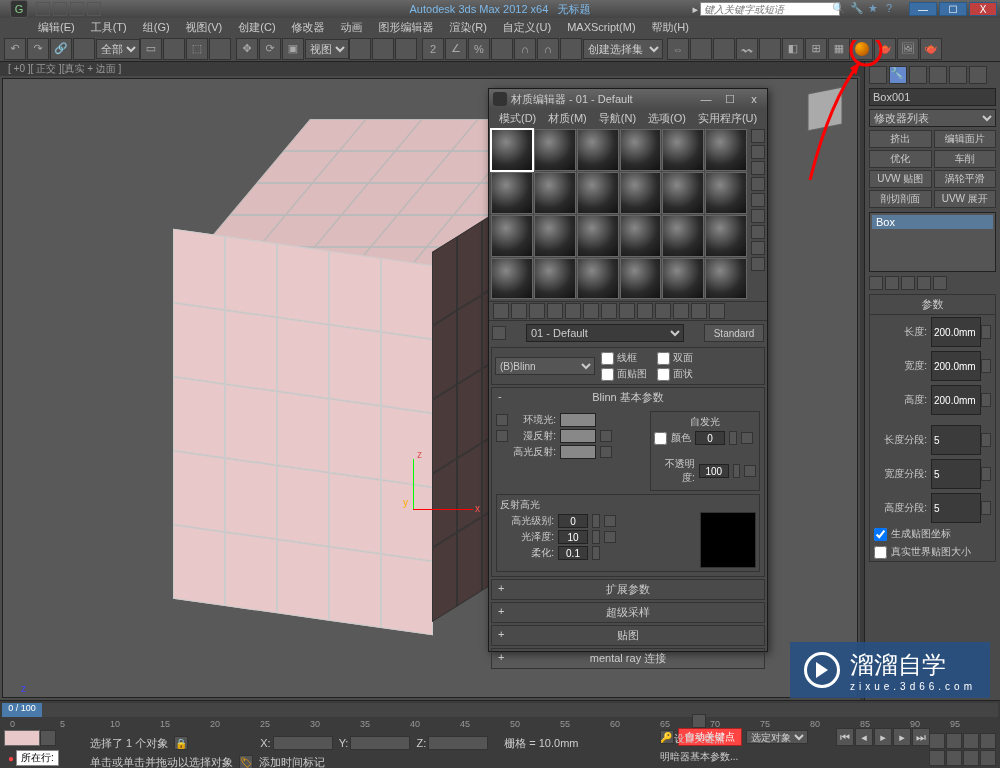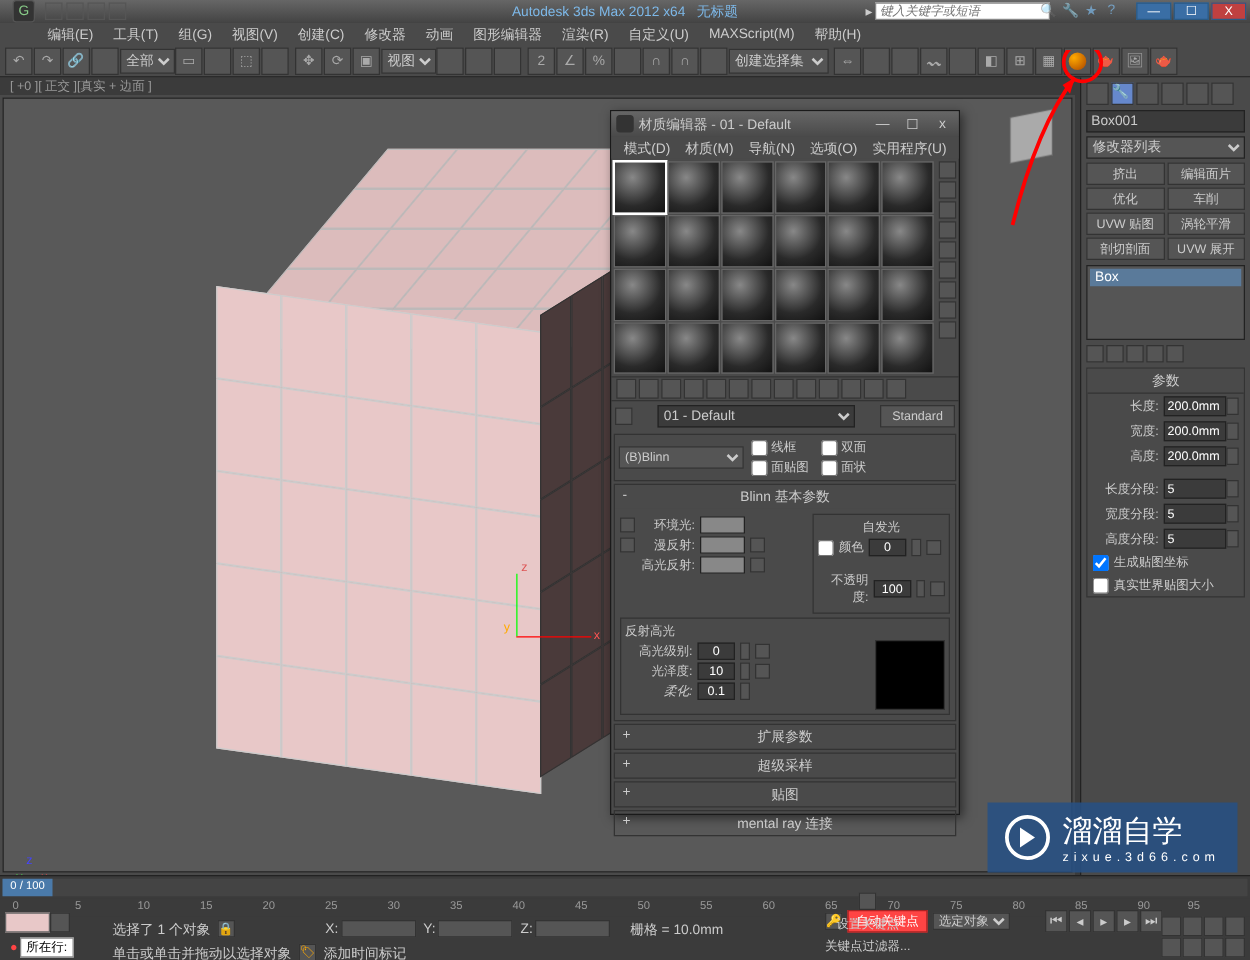--- a/index.html
+++ b/index.html
@@ -70,21 +70,21 @@
 .rp-btnrow { display: flex; gap: 2px; margin-bottom: 2px; }
 .rp-btn { flex: 1; height: 18px; background: #555; border: 1px solid #333; color: #ccc; font-size: 10px; display: flex; align-items: center; justify-content: center; }
 .rp-stack { height: 60px; background: #555; border: 1px solid #222; margin: 4px 0; padding: 2px; }
 .rp-stack .item { background: #5a7a9a; color: #fff; padding: 1px 4px; font-size: 11px; }
 .rp-iconrow { display:flex; gap:2px; margin:3px 0;}
 .rp-iconrow .ic { width:14px; height:14px; background:#555; border:1px solid #333;}
 .rp-section { border: 1px solid #333; margin-top: 4px; }
 .rp-section-h { background: #4a4a4a; text-align: center; padding: 2px; font-size: 11px; border-bottom:1px solid #333;}
 .rp-param { display: flex; align-items: center; padding: 2px 4px; font-size: 10px; }
 .rp-param label { flex: 1; text-align: right; padding-right: 4px; }
-.rp-param input { width: 50px; height: 16px; background: #3b3b3b; color: #fff; border: 1px solid #222; font-size: 10px; text-align: left; padding-left:2px;}
+.rp-param input { width: 50px; height: 30px; background: #3b3b3b; color: #fff; border: 1px solid #222; font-size: 10px; text-align: left; padding-left:2px;}
 .rp-param .spinner { width: 10px; height: 14px; background: #555; border: 1px solid #333; }
 .rp-check { display:flex; align-items:center; padding:2px 4px; font-size:10px;}
 .rp-check input { margin-right:4px; }
 
 
 .mateditor { position: absolute; left: 488px; top: 88px; width: 280px; height: 564px; background: #4a4a4a; border: 1px solid #1a1a1a; box-shadow: 2px 2px 8px rgba(0,0,0,.5); }
 .me-title { height: 20px; background: linear-gradient(#666,#4a4a4a); display: flex; align-items: center; padding: 0 4px; color: #ccc; font-size: 11px; }
 .me-title .ic { width:14px;height:14px;background:#333;border-radius:3px;margin-right:4px;}
 .me-title .wc { margin-left:auto; display:flex; gap:6px;}
 .me-title .wc span { width:18px; height:14px; display:flex;align-items:center;justify-content:center;color:#ccc;cursor:default;}
@@ -587,21 +587,21 @@
                 <span class="sp"></span>
                 <span class="sq"></span>
               </div>
             <div class="me-row">
                 <label style="width:54px;">光泽度:</label>
                 <input type="text" value="10" style="">
                 <span class="sp"></span>
                 <span class="sq"></span>
               </div>
             <div class="me-row">
-                <label style="width:54px;font-style:italic;">柔化:</label>
+                <label style="width:54px;">柔化:</label>
                 <input type="text" value="0.1" style="">
                 <span class="sp"></span>
               </div>
           </div>
           <div class="me-preview"></div>
         </div>
       </div>
     </div>
   </div>
   <div class="me-collapsed">扩展参数</div>
@@ -666,21 +666,21 @@
     <span>添加时间标记</span>
   </div>
   <div class="autokeysection">
     <span class="lockbtn">🔑</span>
     <span class="keybtn">自动关键点</span>
     <select style="height:14px;background:#555;color:#ccc;border:1px solid #333;font-size:10px;"><option>选定对象</option></select>
   </div>
   <div style="position:absolute;left:660px;bottom:4px;display:flex;gap:4px;font-size:10px;align-items:center;flex-direction:column;">
     <span class="lockbtn"></span>
     <span>设置关键点</span>
-    <span>关键点过滤器...</span>
+    <span>明暗器基本参数...</span>
   </div>
   <div class="playsection">
     <span class="pb">⏮</span>
     <span class="pb">◂</span>
     <span class="pb">▸</span>
     <span class="pb">▸</span>
     <span class="pb">⏭</span>
   </div>
   <div class="navbtns">
     <span class="nb"></span>

